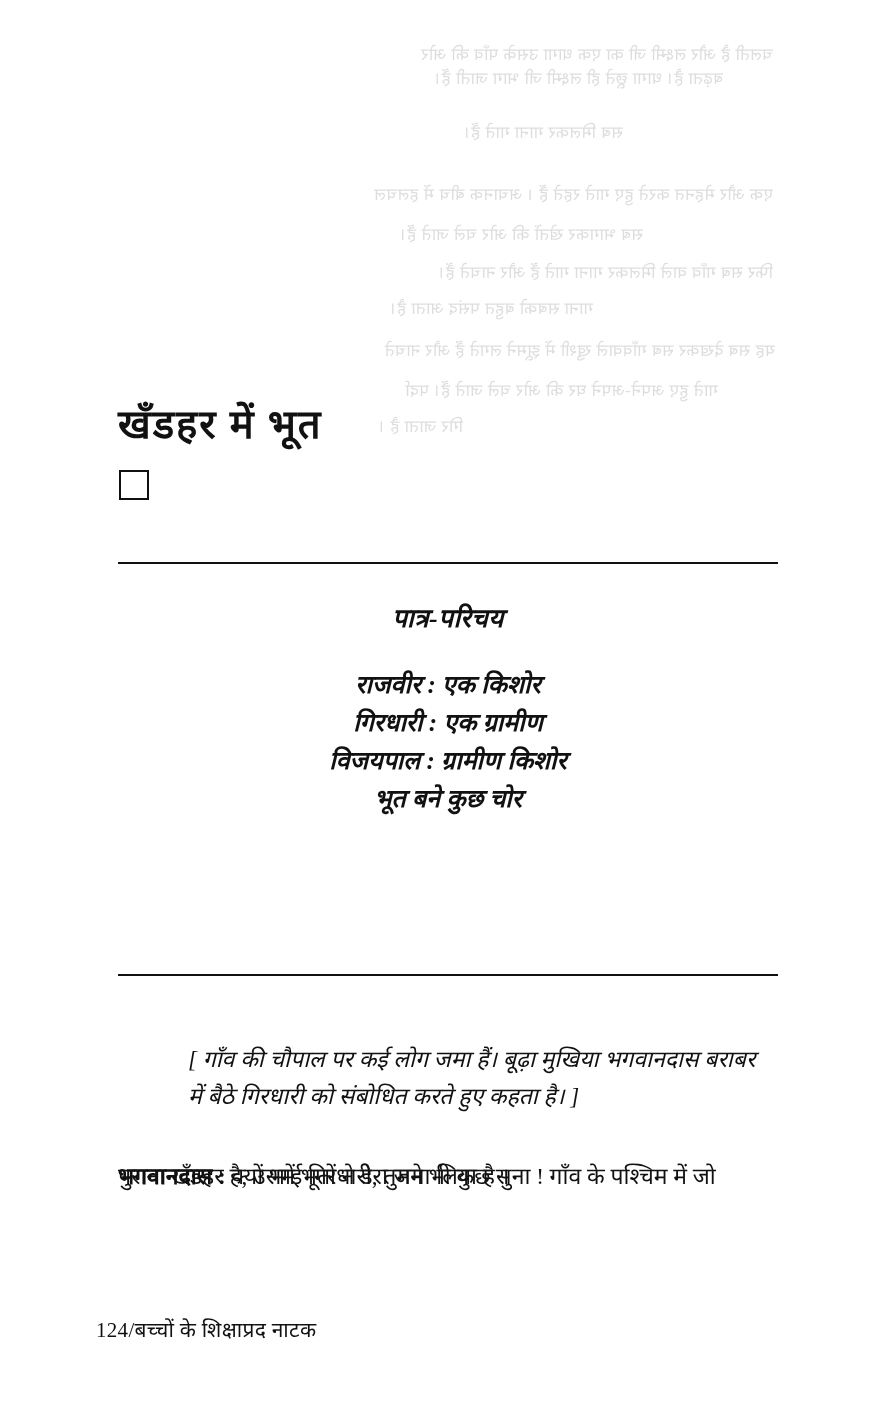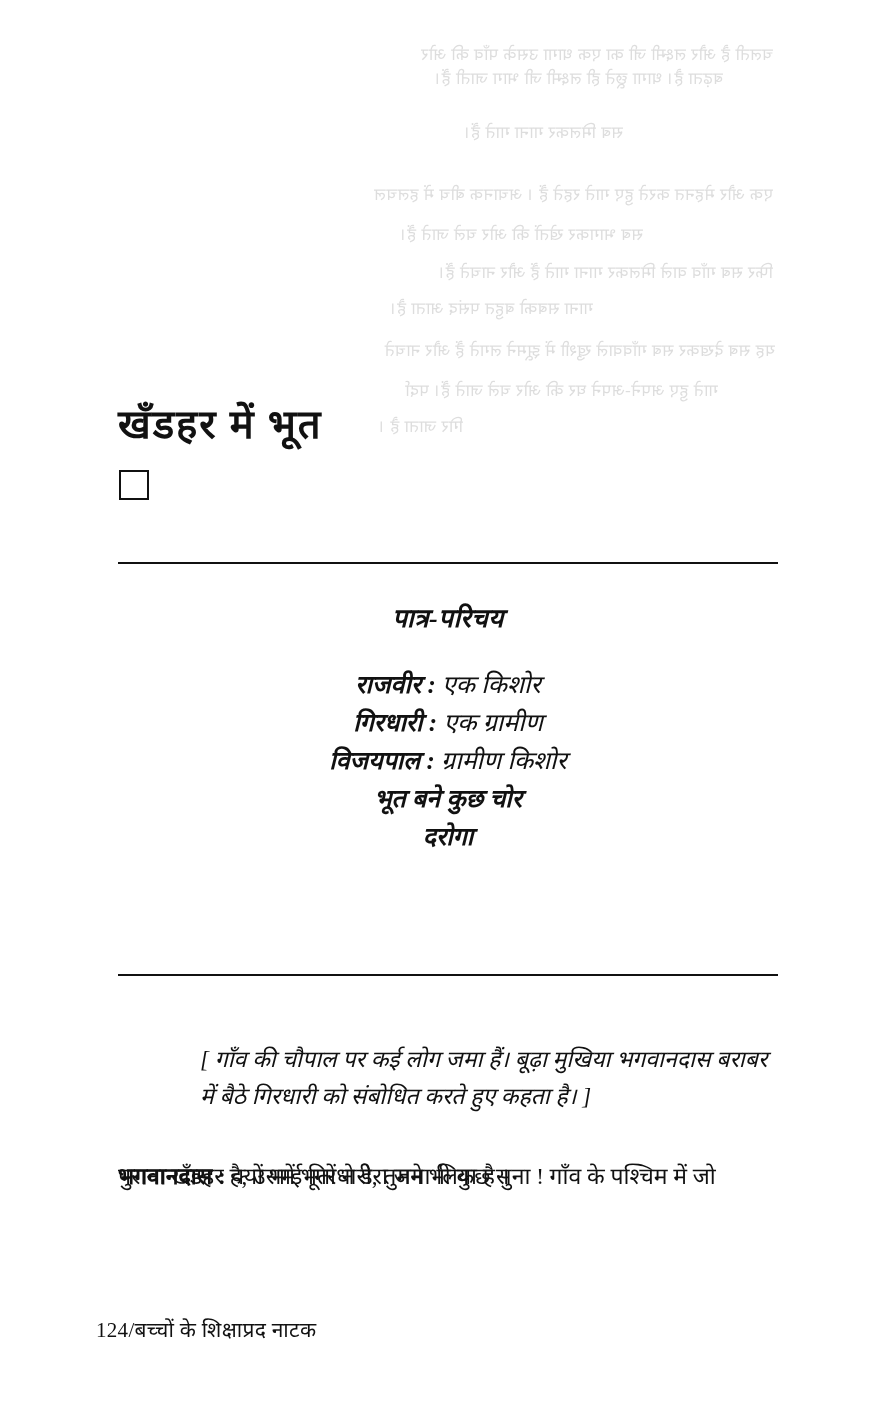--- a/index.html
+++ b/index.html
@@ -90,25 +90,25 @@
     letter-spacing: 0.5px;
   }
   .cast-row {
     font-size: 25px;
     font-style: italic;
     font-weight: bold;
     white-space: nowrap;
   }
   .cast-row .nm { font-weight: bold; }
   .cast-row .sep { font-weight: bold; }
-  .cast-row .ds { font-weight: normal; }
+  .cast-row .ds { font-weight: bold; }
 
   .stage-direction {
     position: absolute;
-    left: 200px;
+    left: 188px;
     top: 1018px;
     width: 578px;
     font-style: italic;
     font-size: 23px;
     line-height: 37px;
     text-align: left;
     font-weight: 500;
   }
 
   .dialogue {
@@ -178,23 +178,20 @@
     <div class="cast-row">
       <span class="nm">विजयपाल</span>
       <span class="sep">:</span>
       <span class="ds">ग्रामीण किशोर</span>
     </div>
 
     <div class="cast-row">
       <span class="nm">भूत बने कुछ चोर</span>
     </div>
 
-    <div class="cast-row">
-      <span class="nm">दरोगा</span>
-    </div>
 
   </div>
 
   <div class="rule rule-bottom"></div>
 
   <p class="stage-direction">[ गाँव की चौपाल पर कई लोग जमा हैं। बूढ़ा मुखिया भगवानदास बराबर में बैठे गिरधारी को संबोधित करते हुए कहता है। ]</p>
 
   <div class="dialogue">
     <span class="speaker">भगवानदास :</span>
     <span>क्यों भाई गिरधारी, तुमने भी कुछ सुना ! गाँव के पश्चिम में जो</span>

